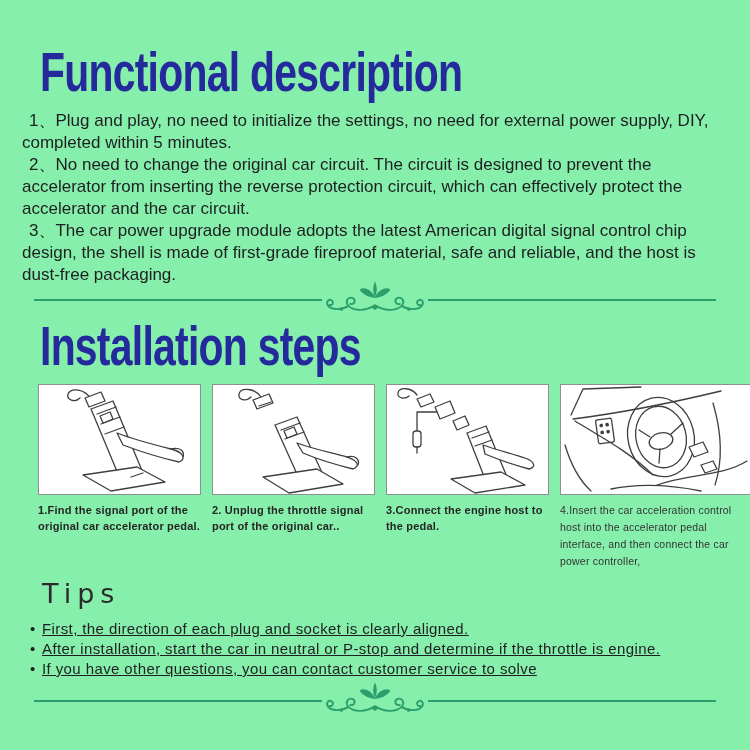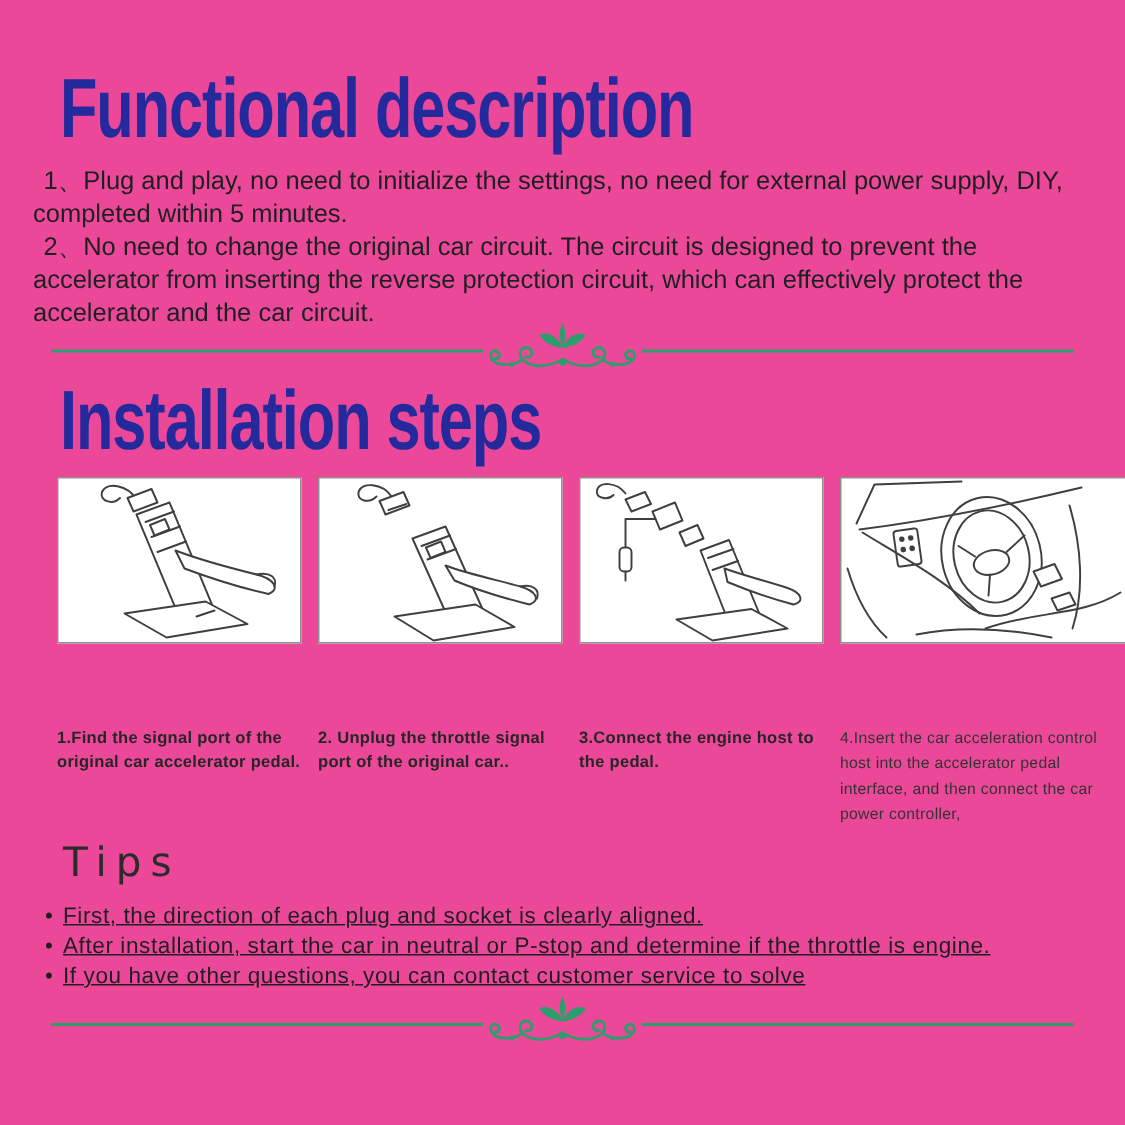--- a/index.html
+++ b/index.html
@@ -1,19 +1,19 @@
 <!DOCTYPE html>
 <html><head>
 <meta charset="utf-8">
 <style>
   html,body { margin:0; padding:0; }
   .page {
     position:relative;
     width:750px; height:750px;
-    background:#ec4899;
+    background:#86efac;
     font-family:"Liberation Sans", sans-serif;
     overflow:hidden;
     color:#1e1f21;
   }
   .section-title {
     margin:0; padding:0;
     color:#242a9c;
     font-weight:bold;
     font-size:56px;
     line-height:1.0;
@@ -26,21 +26,21 @@
   #install-title { margin:6px 0 10px 40px; }
 
   .func-list { margin:0 26px 0 22px; font-size:17px; line-height:22px; }
   .func-item { margin:0; text-indent:7px; }
 
   .divider { display:flex; align-items:center; height:24px; margin:2px 34px 0 34px; }
   .divider .line { flex:1; height:2px; background:#2b9e6b; }
   .divider svg { flex:0 0 auto; margin:0 -3px; position:relative; top:-3px; }
 
   .steps-row { display:flex; gap:11px; margin:2px 4px 0 38px; align-items:flex-start; }
-  .step { display:flex; flex-direction:column;gap:48px; }
+  .step { display:flex; flex-direction:column; }
   .step .figure {
     background:#ffffff;
     border:1px solid #8f8f8f;
     height:111px;
     box-sizing:border-box;
     overflow:hidden;
   }
   .w163 { width:163px; }
   .w191 { width:191px; }
   .caption {
@@ -74,20 +74,21 @@
 </head>
 <body>
 
 <div class="page">
 
   <h1 class="section-title" id="func-title">Functional description</h1>
 
   <div class="func-list">
     <p class="func-item"><span>1、</span><span>Plug and play, no need to initialize the settings, no need for external power supply, DIY, completed within 5 minutes.</span></p>
     <p class="func-item"><span>2、</span><span>No need to change the original car circuit. The circuit is designed to prevent the accelerator from inserting the reverse protection circuit, which can effectively protect the accelerator and the car circuit.</span></p>
+    <p class="func-item"><span>3、</span><span>The car power upgrade module adopts the latest American digital signal control chip design, the shell is made of first-grade fireproof material, safe and reliable, and the host is dust-free packaging.</span></p>
   </div>
 
   <div class="divider">
     <span class="line"></span>
     <svg width="112" height="40" viewBox="0 0 120 40">
       <g fill="#2b9e6b" stroke="none">
         <path d="M60,3 C62.6,8.5 62.6,14.5 60,20 C57.4,14.5 57.4,8.5 60,3 Z"></path>
         <path d="M60,20 C55,11 47.5,9 43.5,12 C46.5,17 53,20.5 60,21 Z"></path>
         <path d="M60,20 C65,11 72.5,9 76.5,12 C73.5,17 67,20.5 60,21 Z"></path>
         <circle cx="60" cy="31" r="2.6"></circle>

